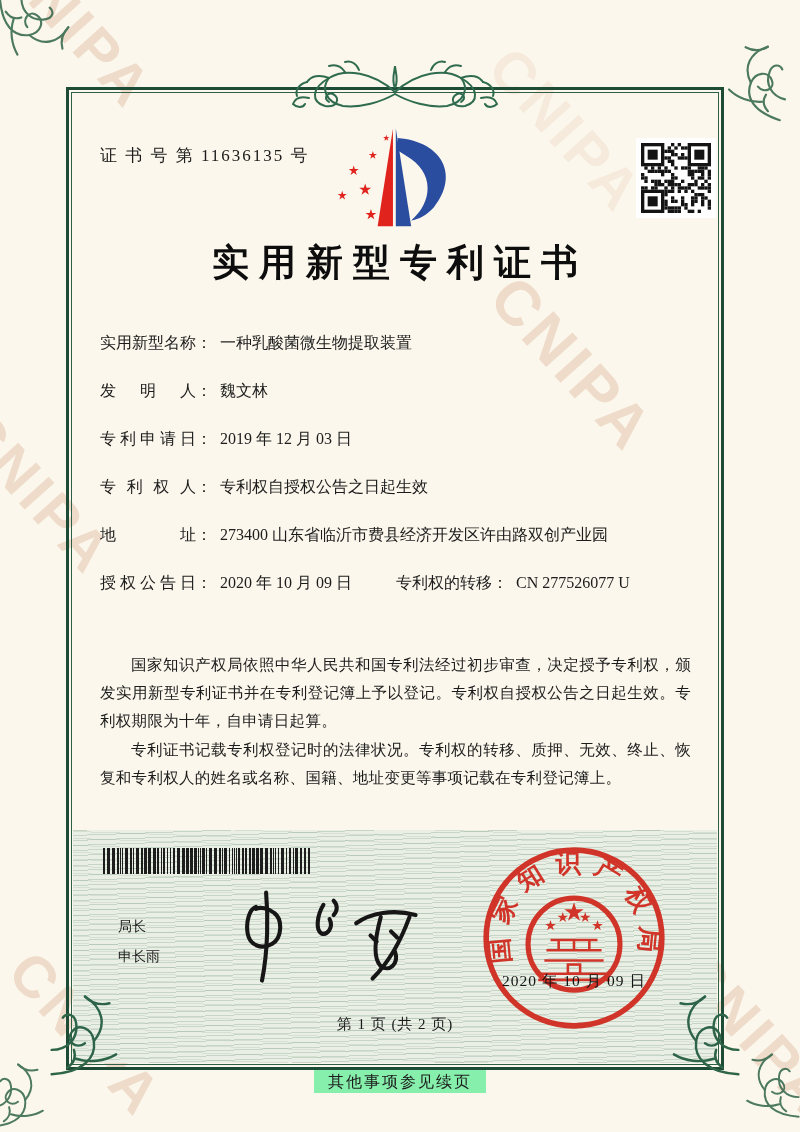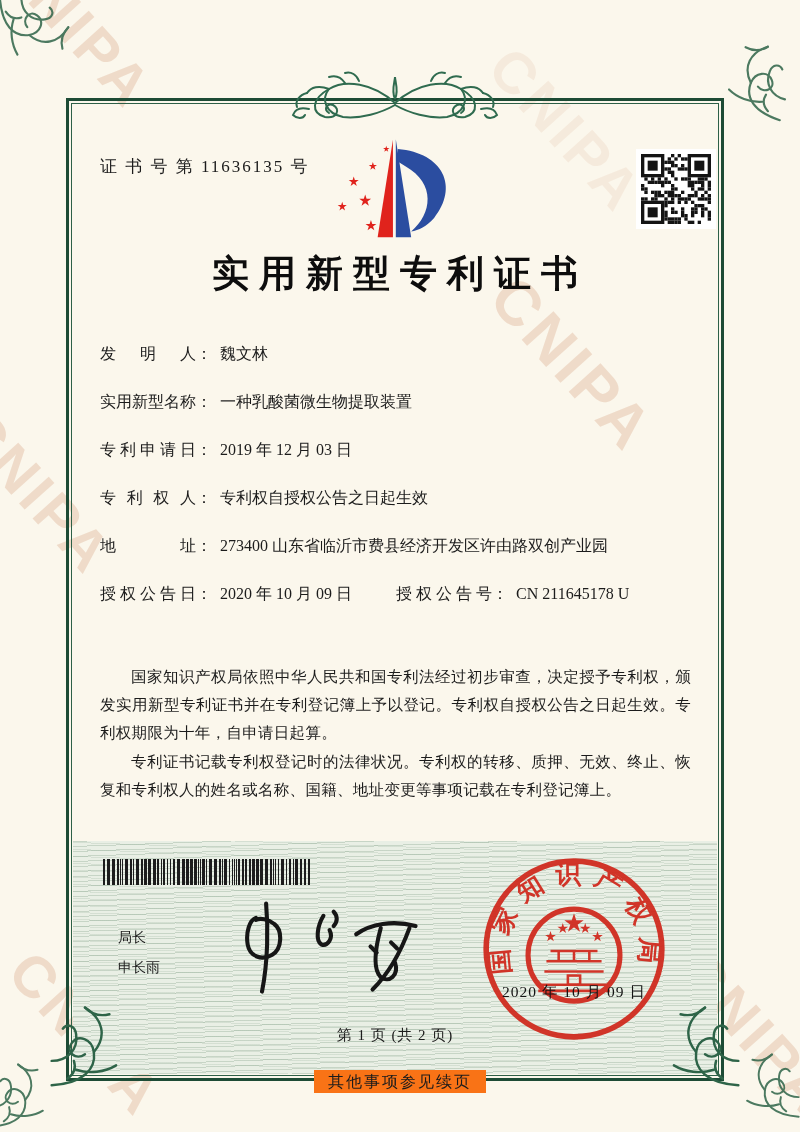--- a/index.html
+++ b/index.html
@@ -23,21 +23,21 @@
   .wm-f{left:658px;top:1000px;}
   
   .curl{position:absolute;z-index:1;opacity:.85;}
   .curl-tl{left:-6px;top:-8px;transform:rotate(90deg);}
   .curl-tr{left:708px;top:30px;transform:scaleX(-1) rotate(-14deg);}
   .curl-bl{left:-14px;top:1052px;}
   .curl-br{left:724px;top:1042px;transform:scaleX(-1);}
   
   .frame{
     position:absolute;left:66px;top:87px;width:652px;height:977px;
-    border:3px solid #1d4b35;z-index:1;margin-top:11px;
+    border:3px solid #1d4b35;z-index:1;
   }
   .frame-inner{
     position:absolute;inset:2px;border:1px solid #2d6047;pointer-events:none;
   }
   .top-ornament{position:absolute;left:176px;top:-32px;z-index:3;}
   .corner-orn{position:absolute;z-index:3;}
   .corner-orn.bl{left:-24px;bottom:-14px;}
   .corner-orn.br{right:-24px;bottom:-14px;transform:scaleX(-1);}
   
   .cert-no{position:absolute;left:31px;top:54px;font-size:17px;letter-spacing:2px;}
@@ -51,21 +51,21 @@
   .fields{position:absolute;left:31px;top:243px;right:28px;font-size:16px;}
   .field-row{height:23px;margin-bottom:25px;white-space:nowrap;}
   .flabel{
     display:inline-block;width:6em;text-align:justify;text-align-last:justify;
     vertical-align:bottom;
   }
   .fsep{display:inline-block;}
   .fvalue{margin-left:8px;}
   .pair2{margin-left:40px;}
   
-  .paras{position:absolute;left:31px;right:30px;top:562px;font-size:15.5px;line-height:1.82;letter-spacing:.3px;text-align:justify;}
+  .paras{position:absolute;left:31px;right:30px;top:562px;font-size:15.5px;line-height:1.82;letter-spacing:.3px;text-align:justify;font-family:Liberation Mono, monospace;}
   .paras p{margin:0;text-indent:2em;}
   
   .band{
     position:absolute;left:4px;right:4px;bottom:4px;top:740px;
     background-color:#e9efe5;
     background-image:
       repeating-linear-gradient(178deg, rgba(120,152,126,.30) 0 1px, rgba(0,0,0,0) 1px 5px),
       repeating-linear-gradient(2deg, rgba(120,152,126,.18) 0 1px, rgba(0,0,0,0) 1px 7px);
   }
   .barcode{position:absolute;left:34px;top:758px;width:214px;height:26px;font-size:0;z-index:2;}
@@ -76,21 +76,21 @@
   .seal-date{
     position:absolute;left:0;top:128px;width:100%;text-align:center;
     font-size:15.5px;color:#141414;letter-spacing:1px;z-index:3;
   }
   .page-num{position:absolute;left:0;top:925px;width:100%;text-align:center;font-size:15px;letter-spacing:1px;z-index:2;}
   
   .cont-note{
     position:absolute;left:0;top:1072px;width:100%;text-align:center;z-index:2;
     font-size:16px;letter-spacing:2px;
   }
-  .cont-note span{background:#f97316;padding:3px 14px;}
+  .cont-note span{background:#86efac;padding:3px 14px;}
 </style>
 </head>
 <body>
 
 <svg width="0" height="0" style="position:absolute" aria-hidden="true">
   <defs>
     <path id="star" d="M0,-1 L0.588,0.809 L-0.951,-0.309 L0.951,-0.309 L-0.588,0.809 Z"></path>
     <g id="flourish" fill="none" stroke="#2e6448" stroke-width="2.2" stroke-linecap="round">
       <path d="M6,84 C34,82 46,70 44,54 C42,42 30,38 24,46 C18,54 28,62 36,56"></path>
       <path d="M44,54 C56,40 52,24 36,14"></path>
@@ -308,28 +308,28 @@
         <rect x="60" y="4" width="20" height="20" fill="#fff"></rect>
         <rect x="64" y="8" width="12" height="12" fill="#141414"></rect>
         <rect x="0" y="56" width="28" height="28" fill="#141414"></rect>
         <rect x="4" y="60" width="20" height="20" fill="#fff"></rect>
         <rect x="8" y="64" width="12" height="12" fill="#141414"></rect>
       </svg></div>
 
   <div class="title">实用新型专利证书</div>
 
   <div class="fields">
+    <div class="field-row"><span class="flabel">实用新型名称</span><span class="fsep">：</span><span class="fvalue">一种乳酸菌微生物提取装置</span></div>
     <div class="field-row"><span class="flabel">发明人</span><span class="fsep">：</span><span class="fvalue">魏文林</span></div>
-    <div class="field-row"><span class="flabel">实用新型名称</span><span class="fsep">：</span><span class="fvalue">一种乳酸菌微生物提取装置</span></div>
     <div class="field-row"><span class="flabel">专利申请日</span><span class="fsep">：</span><span class="fvalue">2019 年 12 月 03 日</span></div>
     <div class="field-row"><span class="flabel">专利权人</span><span class="fsep">：</span><span class="fvalue">专利权自授权公告之日起生效</span></div>
     <div class="field-row"><span class="flabel">地址</span><span class="fsep">：</span><span class="fvalue">273400 山东省临沂市费县经济开发区许由路双创产业园</span></div>
     <div class="field-row">
       <span class="flabel">授权公告日</span><span class="fsep">：</span><span class="fvalue">2020 年 10 月 09 日</span>
-      <span class="flabel pair2">授权公告号</span><span class="fsep">：</span><span class="fvalue">CN 211645178 U</span>
+      <span class="flabel pair2">专利权的转移</span><span class="fsep">：</span><span class="fvalue">CN 277526077 U</span>
     </div>
   </div>
 
   <div class="paras">
     <p>国家知识产权局依照中华人民共和国专利法经过初步审查，决定授予专利权，颁发实用新型专利证书并在专利登记簿上予以登记。专利权自授权公告之日起生效。专利权期限为十年，自申请日起算。</p>
     <p>专利证书记载专利权登记时的法律状况。专利权的转移、质押、无效、终止、恢复和专利权人的姓名或名称、国籍、地址变更等事项记载在专利登记簿上。</p>
   </div>
 
   <div class="band"></div>
 

